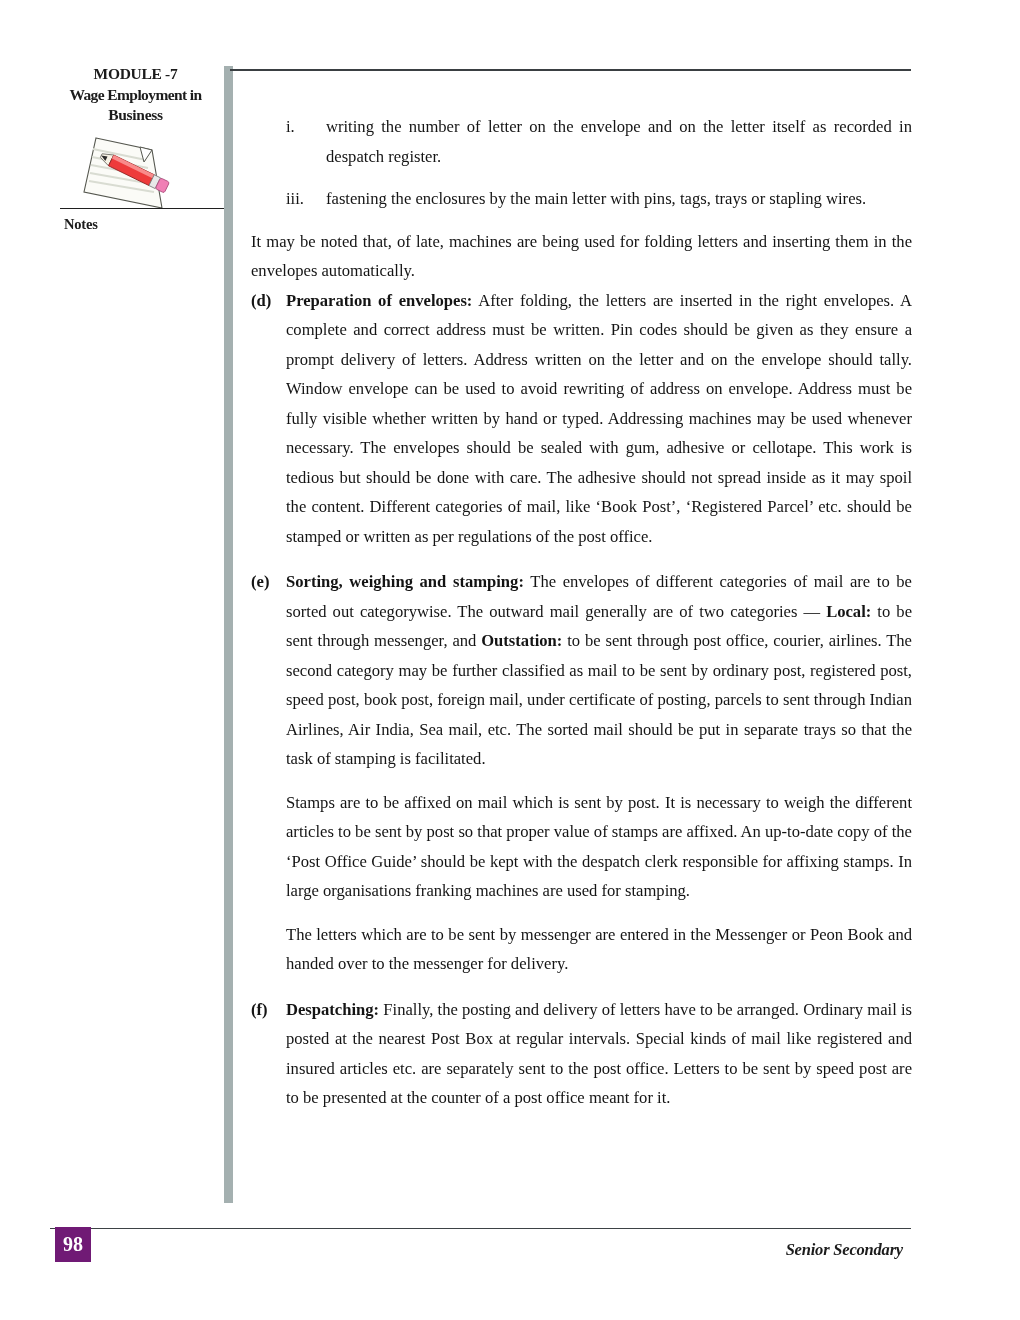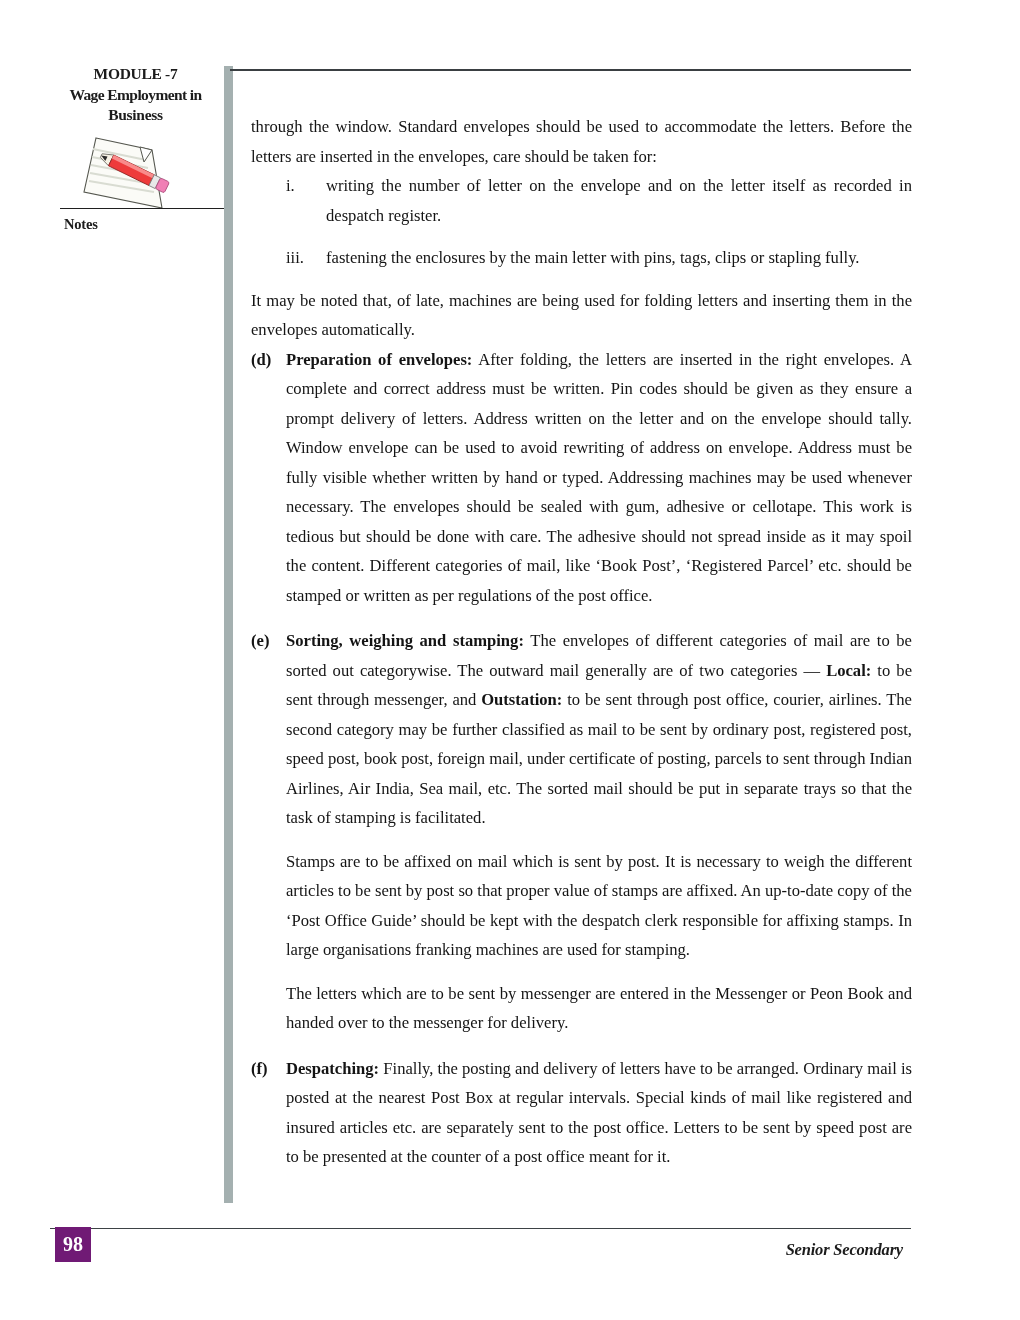--- a/index.html
+++ b/index.html
@@ -237,30 +237,29 @@
 
     <div class="notes-rule"></div>
     <div class="notes-word">Notes</div>
   </div>
 
   <div class="vbar"></div>
   <div class="top-rule"></div>
 
   <div class="content">
 
-    <p class="para">through the window. Standard envelopes should be used to accommodate the letters. Before the letters are inserted in the envelopes, care should be taken for:</p>
 
     <div class="roman-list">
       <div class="roman-item">
         <span class="marker">i.</span>
         <span>writing the number of letter on the envelope and on the letter itself as recorded in despatch register.</span>
       </div>
       <div class="roman-item">
         <span class="marker">iii.</span>
-        <span>fastening the enclosures by the main letter with pins, tags, clips or stapling fully.</span>
+        <span>fastening the enclosures by the main letter with pins, tags, trays or stapling wires.</span>
       </div>
     </div>
 
     <p class="para">It may be noted that, of late, machines are being used for folding letters and inserting them in the envelopes automatically.</p>
 
     <div class="letter-item">
       <span class="marker">(d)</span>
       <span class="bold">Preparation of envelopes:</span><span> After folding, the letters are inserted in the right envelopes. A complete and correct address must be written. Pin codes should be given as they ensure a prompt delivery of letters. Address written on the letter and on the envelope should tally. Window envelope can be used to avoid rewriting of address on envelope. Address must be fully visible whether written by hand or typed. Addressing machines may be used whenever necessary. The envelopes should be sealed with gum, adhesive or cellotape. This work is tedious but should be done with care. The adhesive should not spread inside as it may spoil the content. Different categories of mail, like ‘Book Post’, ‘Registered Parcel’ etc. should be stamped or written as per regulations of the post office.</span>
     </div>
 

